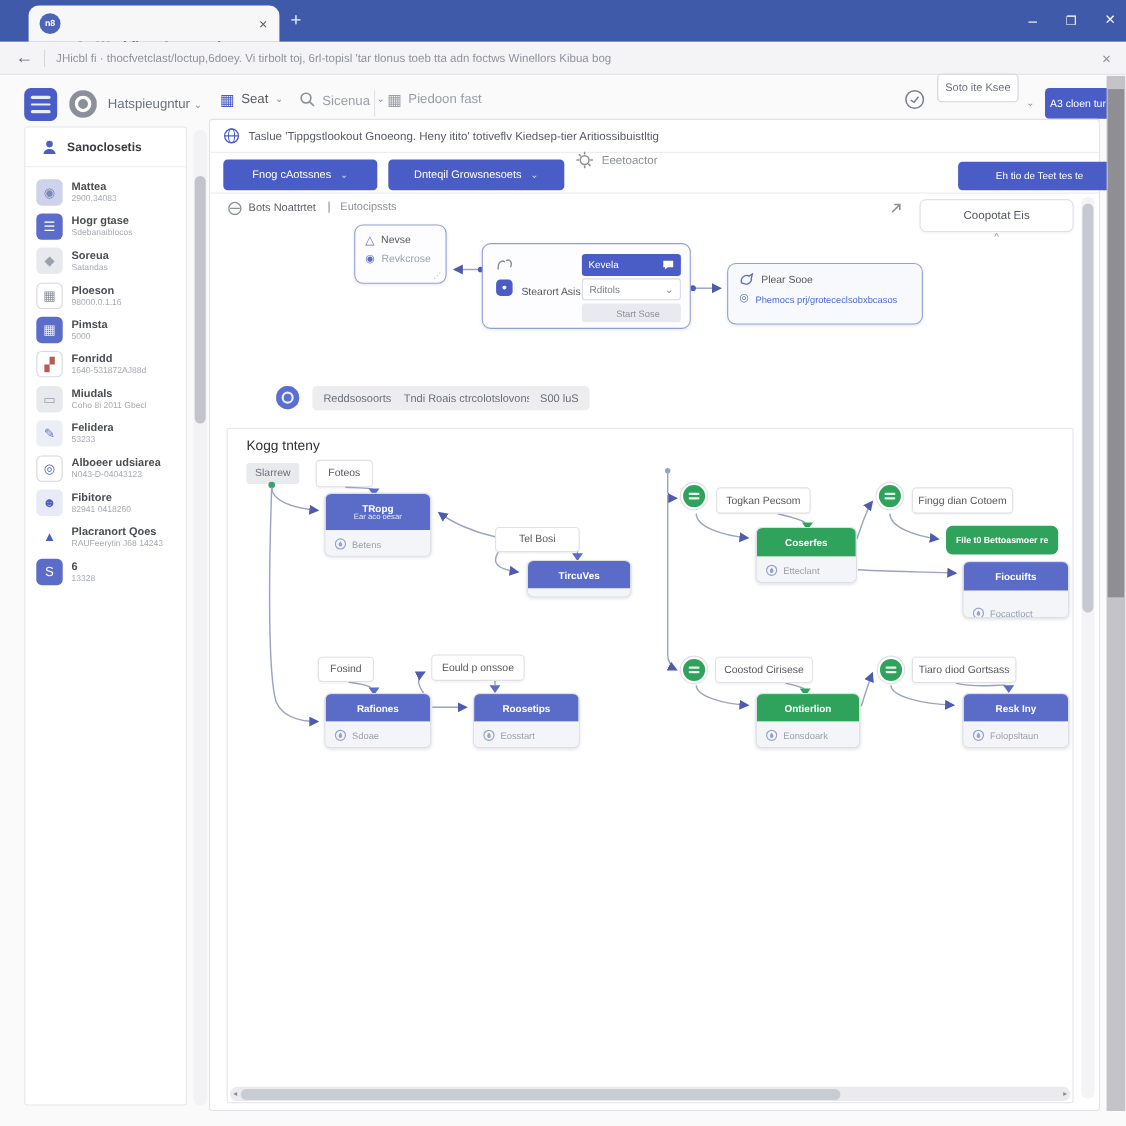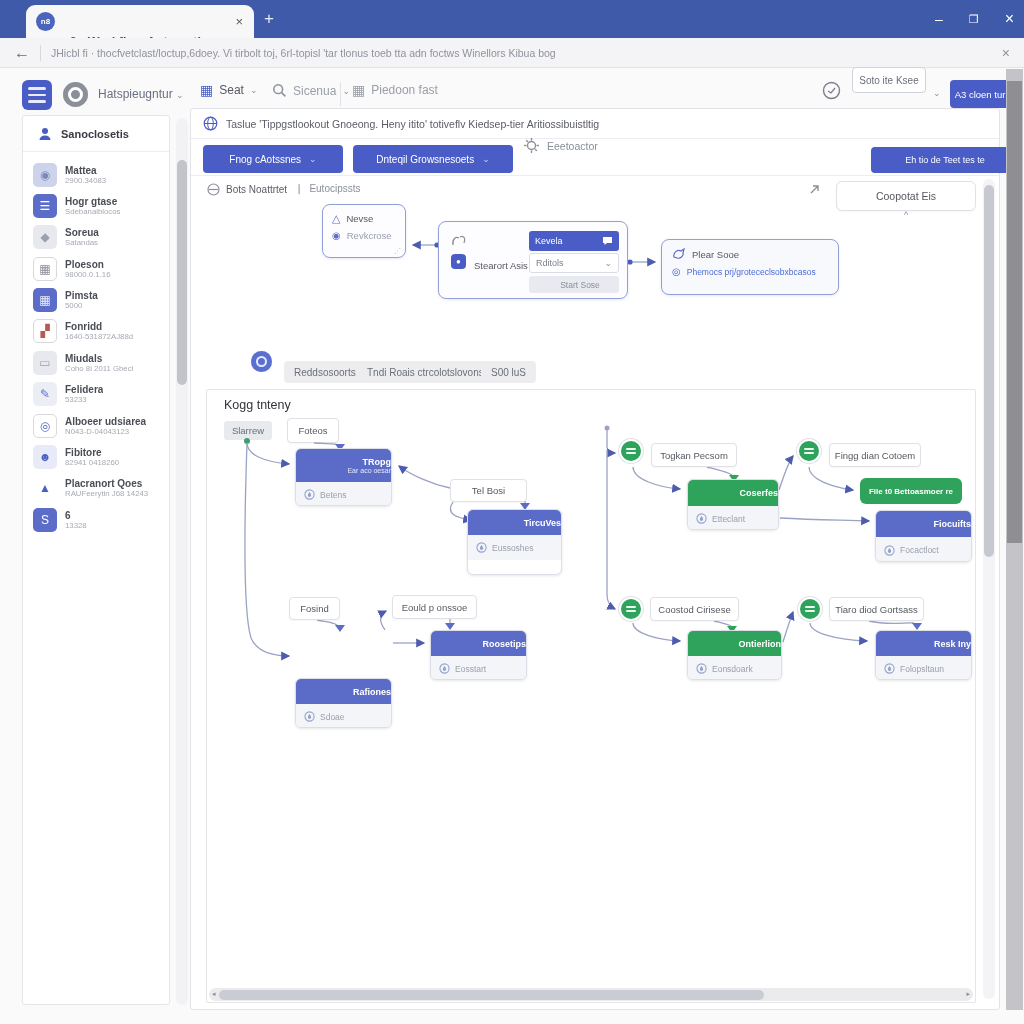--- a/index.html
+++ b/index.html
@@ -64,30 +64,30 @@
   
   .tfnode { position:absolute; background:#fdfdff; border:1.5px solid #93a0d8; border-radius:8px; box-shadow:0 1px 3px rgba(60,70,150,.12); }
   .tfrow { display:flex; align-items:center; gap:6px; font-size:9.5px; color:#55585f; }
   .bluecube { width:15px; height:15px; border-radius:4px; background:#4a5cc5; display:flex; align-items:center; justify-content:center; color:#fff; font-size:8px; }
   .nb-row1 { background:#4a5cc5; color:#fff; border-radius:3px; font-size:9px; display:flex; align-items:center; padding:0 6px; justify-content:space-between; }
   .nb-row2 { background:#fff; border:1px solid #d8dbe8; color:#787d88; border-radius:3px; font-size:9px; display:flex; align-items:center; padding:0 6px; justify-content:space-between; }
   .nb-btn { background:#e9eaf0; border-radius:3px; color:#8a8f9a; font-size:8.5px; display:flex; align-items:center; justify-content:center;padding-left:12px; }
   .linktext { font-size:8.5px; color:#4a6bd6; white-space:nowrap; }
 
   
-  .pill { position:absolute; top:252px; height:22px; background:#ededf0; border-radius:4px; font-size:10px; color:#6a6f7a; display:flex; align-items:center; justify-content:flex-end; padding:0 10px; }
+  .pill { position:absolute; top:242px; height:22px; background:#ededf0; border-radius:4px; font-size:10px; color:#6a6f7a; display:flex; align-items:center; justify-content:flex-end; padding:0 10px; }
   .bluedot { position:absolute; left:60px; top:242px; width:21px; height:21px; border-radius:50%; background:#5b6fd0; box-shadow:inset 0 0 0 5px #5b6fd0, inset 0 0 0 7px #e8ebfa; }
 
   
   .canvas { position:absolute; left:15px; top:280px; width:770px; height:614px; background:#fff; border:1px solid #e4e4e9; border-radius:2px; }
   .cv-title { position:absolute; left:17px; top:8px; font-size:12.5px; font-weight:normal; color:#33343b; }
   .cv-pill { position:absolute; left:17px; top:31px; width:48px; height:19px; background:#e9eaee; border-radius:3px; font-size:9.5px; color:#6a6f7a; display:flex; align-items:center; justify-content:center; }
   .flowlabel { position:absolute; background:#fff; border:1px solid #e0e0e6; border-radius:4px; display:flex; align-items:center; justify-content:center; color:#55585f; font-size:9.5px; box-shadow:0 1px 2px rgba(0,0,0,.04); white-space:nowrap; }
   .fnode { position:absolute; border-radius:6px; overflow:hidden; border:1px solid #dcdee8; box-shadow:0 1px 3px rgba(0,0,0,.1); background:#fff; }
-  .fnode .hd { background:#5b6cc8; color:#fff; display:flex; flex-direction:column; align-items:flex-end; justify-content:center; font-size:9px; font-weight:bold; }
+  .fnode .hd { background:#5b6cc8; color:#fff; display:flex; flex-direction:column; align-items:center; justify-content:center; font-size:9px; font-weight:bold; }
   .fnode .hd.green { background:#2fa25c; }
   .fnode .hd .sub { font-size:7px; font-weight:normal; opacity:.85; }
   .fnode .bd { background:#f4f5f9; color:#9aa0ad; font-size:8.5px; display:flex; align-items:center; gap:5px; padding:0 8px; }
   .gcirc { position:absolute; width:24px; height:24px; border-radius:50%; background:#2fa25c; border:2px solid #fff; box-shadow:0 0 0 1px #dfe1e6; display:flex; flex-direction:column; align-items:center; justify-content:center; gap:2px; }
   .gcirc i { display:block; width:10px; height:1.8px; background:#eafaf0; border-radius:1px; }
   .gbtn { position:absolute; background:#2fa25c; border-radius:6px; color:#fff; font-size:8px; font-weight:bold; display:flex; align-items:center; justify-content:center; padding:0 6px; text-align:center; }
   .hscroll { position:absolute; left:2px; top:598px; width:764px; height:13px; background:#ebebee; border-radius:7px; }
   .hthumb { position:absolute; left:3px; top:1.5px; width:545px; height:10px; background:#c9ccd2; border-radius:5px; }
   .hscroll .cap { position:absolute; top:2px; font-size:7px; color:#8a8f9a; }
 
@@ -456,40 +456,40 @@
           <svg width="11" height="11" viewBox="0 0 12 12">
               <circle cx="6" cy="6" r="5" fill="none" stroke="#93a3cc" stroke-width="1.2"></circle>
               <path d="M6 3.2 C7.4 5 7.8 5.8 7.8 6.8 a1.8 1.8 0 1 1 -3.6 0 C4.2 5.8 4.6 5 6 3.2 Z" fill="#93a3cc"></path>
             </svg>
           <span>Betens</span>
         </div>
       </div>
       <div class="flowlabel" style="left:243px; top:89px; width:77px; height:23px;">
           <span>Tel Bosi</span>
         </div>
-      <div class="fnode" style="left:260px; top:119px; width:95px; height:66px;">
+      <div class="fnode" style="left:272px; top:119px; width:95px; height:34px;">
         <div class="hd" style="height:25px;">
             <span>TircuVes</span>
           </div>
         <div class="bd" style="height:25px;">
           <svg width="11" height="11" viewBox="0 0 12 12">
               <circle cx="6" cy="6" r="5" fill="none" stroke="#93a3cc" stroke-width="1.2"></circle>
               <path d="M6 3.2 C7.4 5 7.8 5.8 7.8 6.8 a1.8 1.8 0 1 1 -3.6 0 C4.2 5.8 4.6 5 6 3.2 Z" fill="#93a3cc"></path>
             </svg>
           <span>Eussoshes</span>
         </div>
       </div>
 
       <div class="flowlabel" style="left:82px; top:207px; width:51px; height:23px;">
           <span>Fosind</span>
         </div>
       <div class="flowlabel" style="left:185px; top:205px; width:85px; height:24px;">
           <span>Eould p onssoe</span>
         </div>
-      <div class="fnode" style="left:88px; top:240px; width:97px; height:50px;margin-top:48px;">
+      <div class="fnode" style="left:88px; top:240px; width:97px; height:50px;">
         <div class="hd" style="height:25px;">
             <span>Rafiones</span>
           </div>
         <div class="bd" style="height:25px;">
           <svg width="11" height="11" viewBox="0 0 12 12">
               <circle cx="6" cy="6" r="5" fill="none" stroke="#93a3cc" stroke-width="1.2"></circle>
               <path d="M6 3.2 C7.4 5 7.8 5.8 7.8 6.8 a1.8 1.8 0 1 1 -3.6 0 C4.2 5.8 4.6 5 6 3.2 Z" fill="#93a3cc"></path>
             </svg>
           <span>Sdoae</span>
         </div>
@@ -533,21 +533,21 @@
       <div class="flowlabel" style="left:622px; top:53px; width:92px; height:24px;">
           <span>Fingg dian Cotoem</span>
         </div>
       <div class="gbtn" style="left:653px; top:88px; width:102px; height:26px;">
           <span>File t0 Bettoasmoer re</span>
         </div>
       <div class="fnode" style="left:668px; top:120px; width:97px; height:52px;">
         <div class="hd" style="height:26px;">
             <span>Fiocuifts</span>
           </div>
-        <div class="bd" style="height:26px;">
+        <div class="bd" style="height:26px;align-items:flex-end;">
           <svg width="11" height="11" viewBox="0 0 12 12">
               <circle cx="6" cy="6" r="5" fill="none" stroke="#93a3cc" stroke-width="1.2"></circle>
               <path d="M6 3.2 C7.4 5 7.8 5.8 7.8 6.8 a1.8 1.8 0 1 1 -3.6 0 C4.2 5.8 4.6 5 6 3.2 Z" fill="#93a3cc"></path>
             </svg>
           <span>Focactloct</span>
         </div>
       </div>
 
       <div class="gcirc" style="left:412px; top:207px;">
           <i></i>

